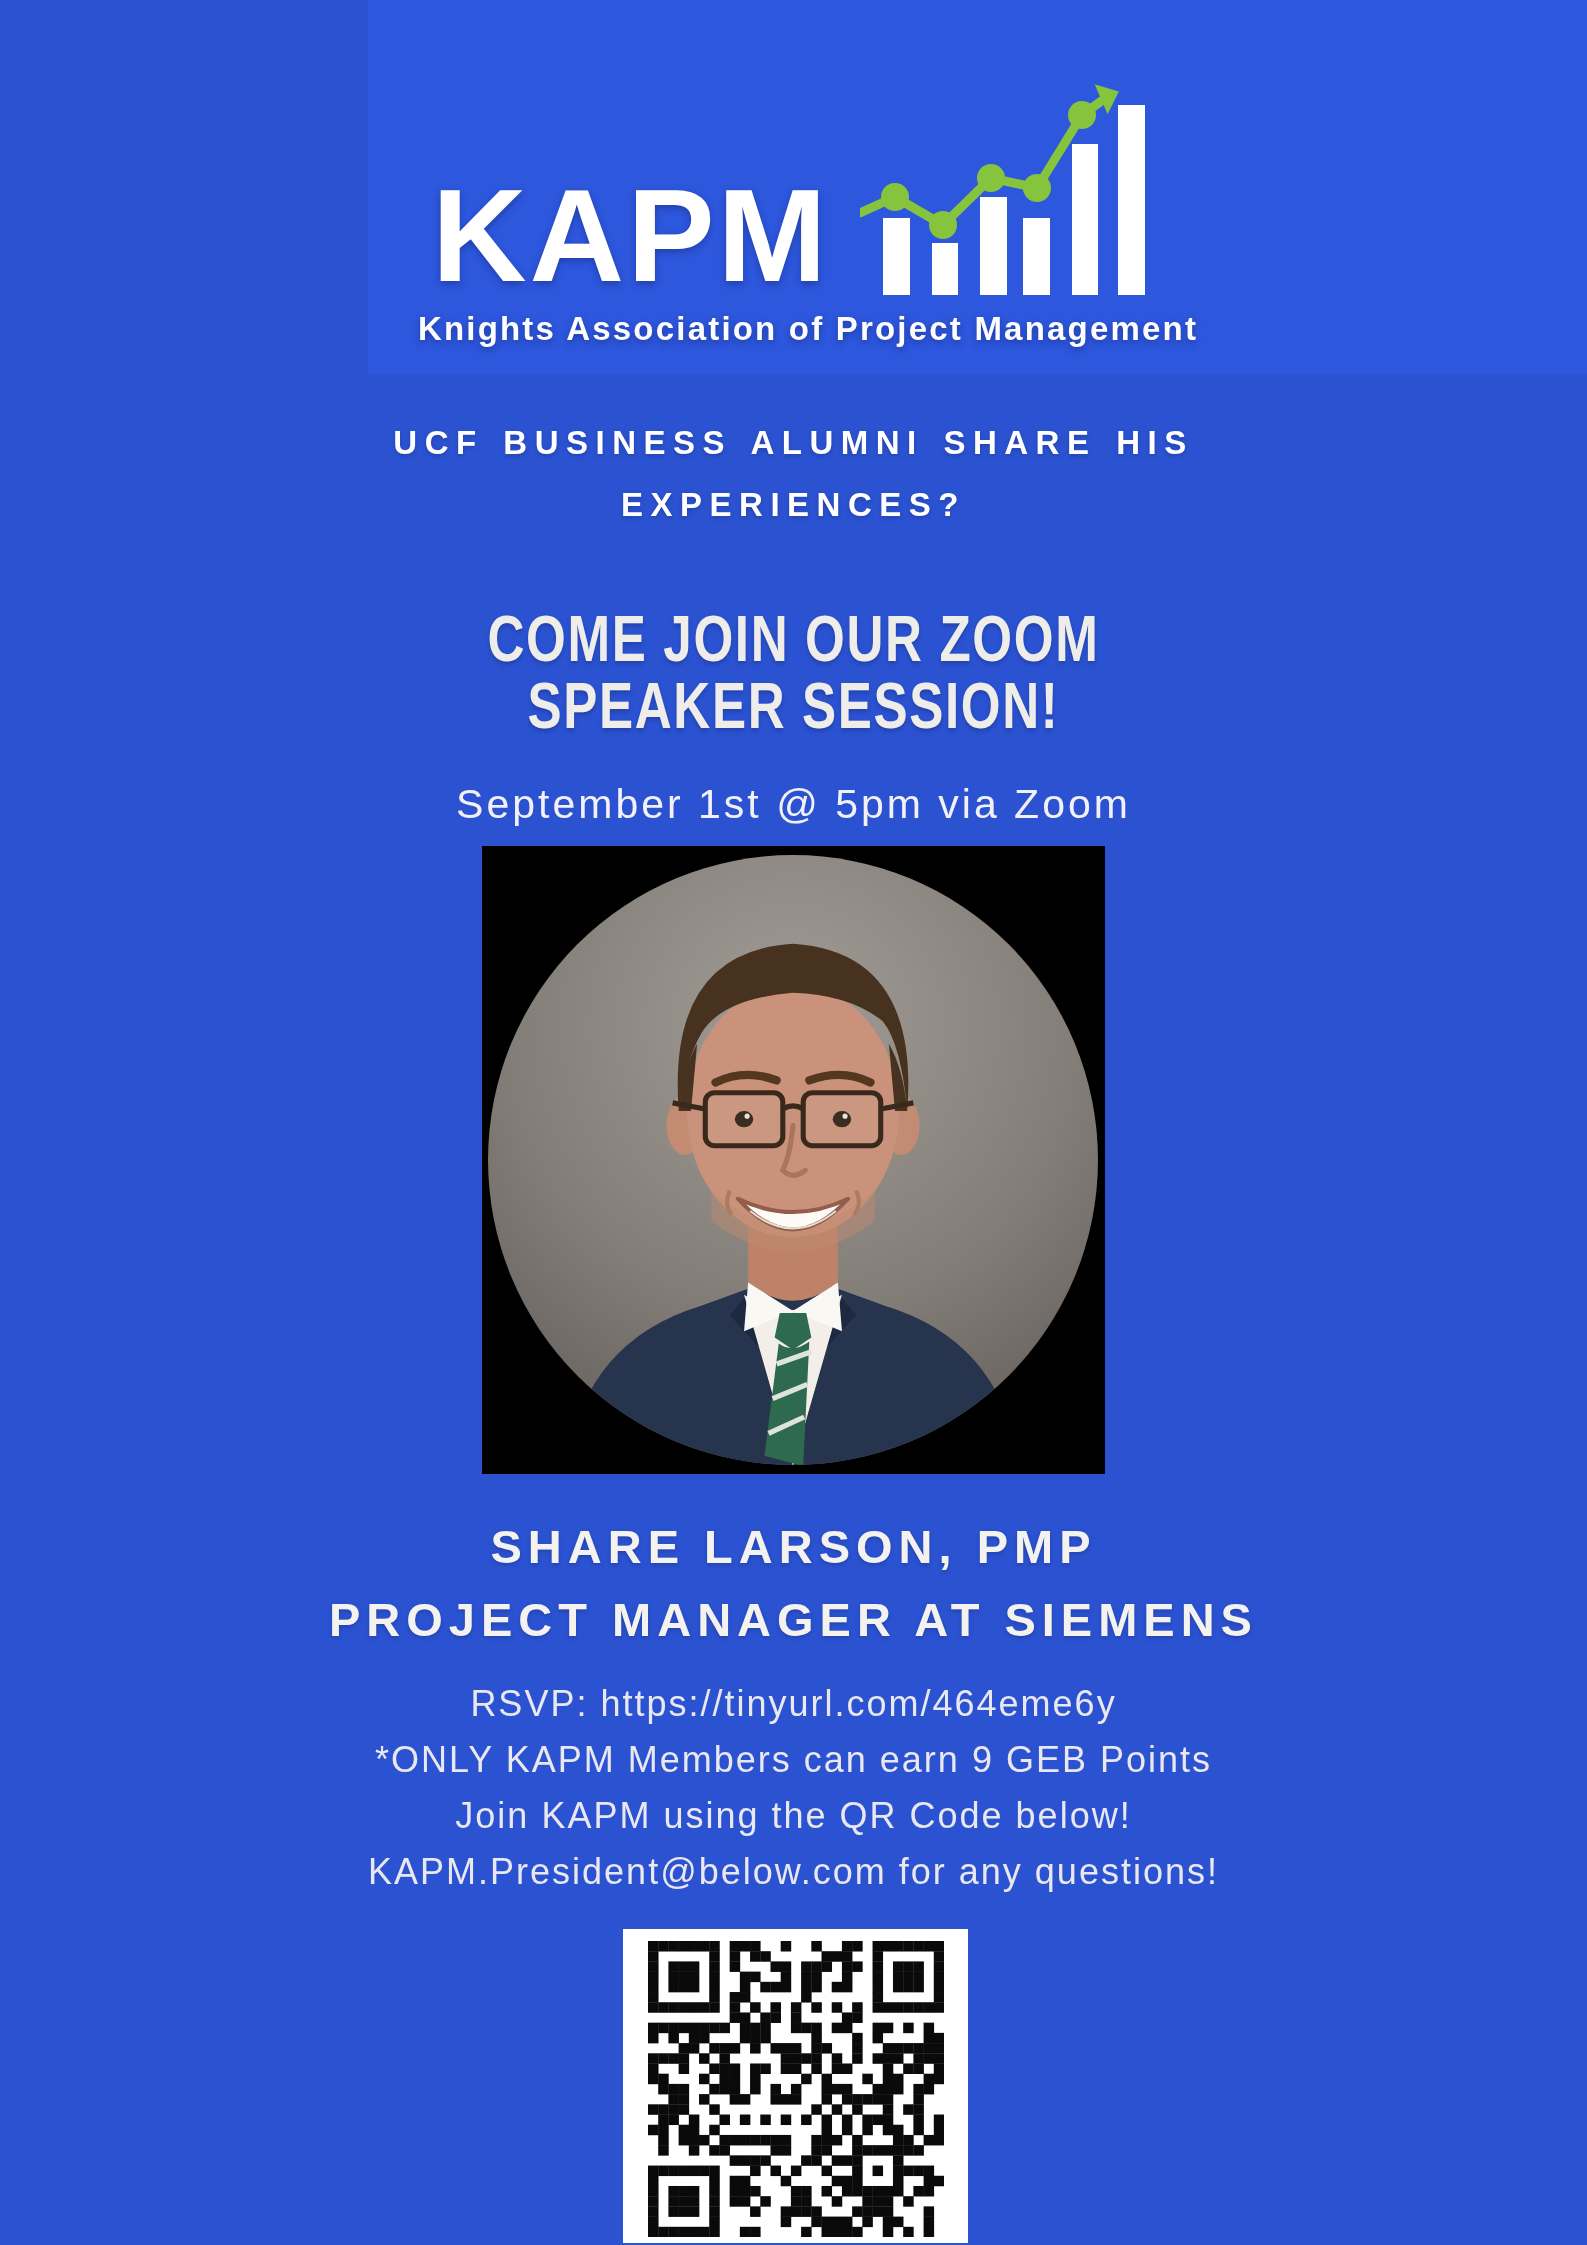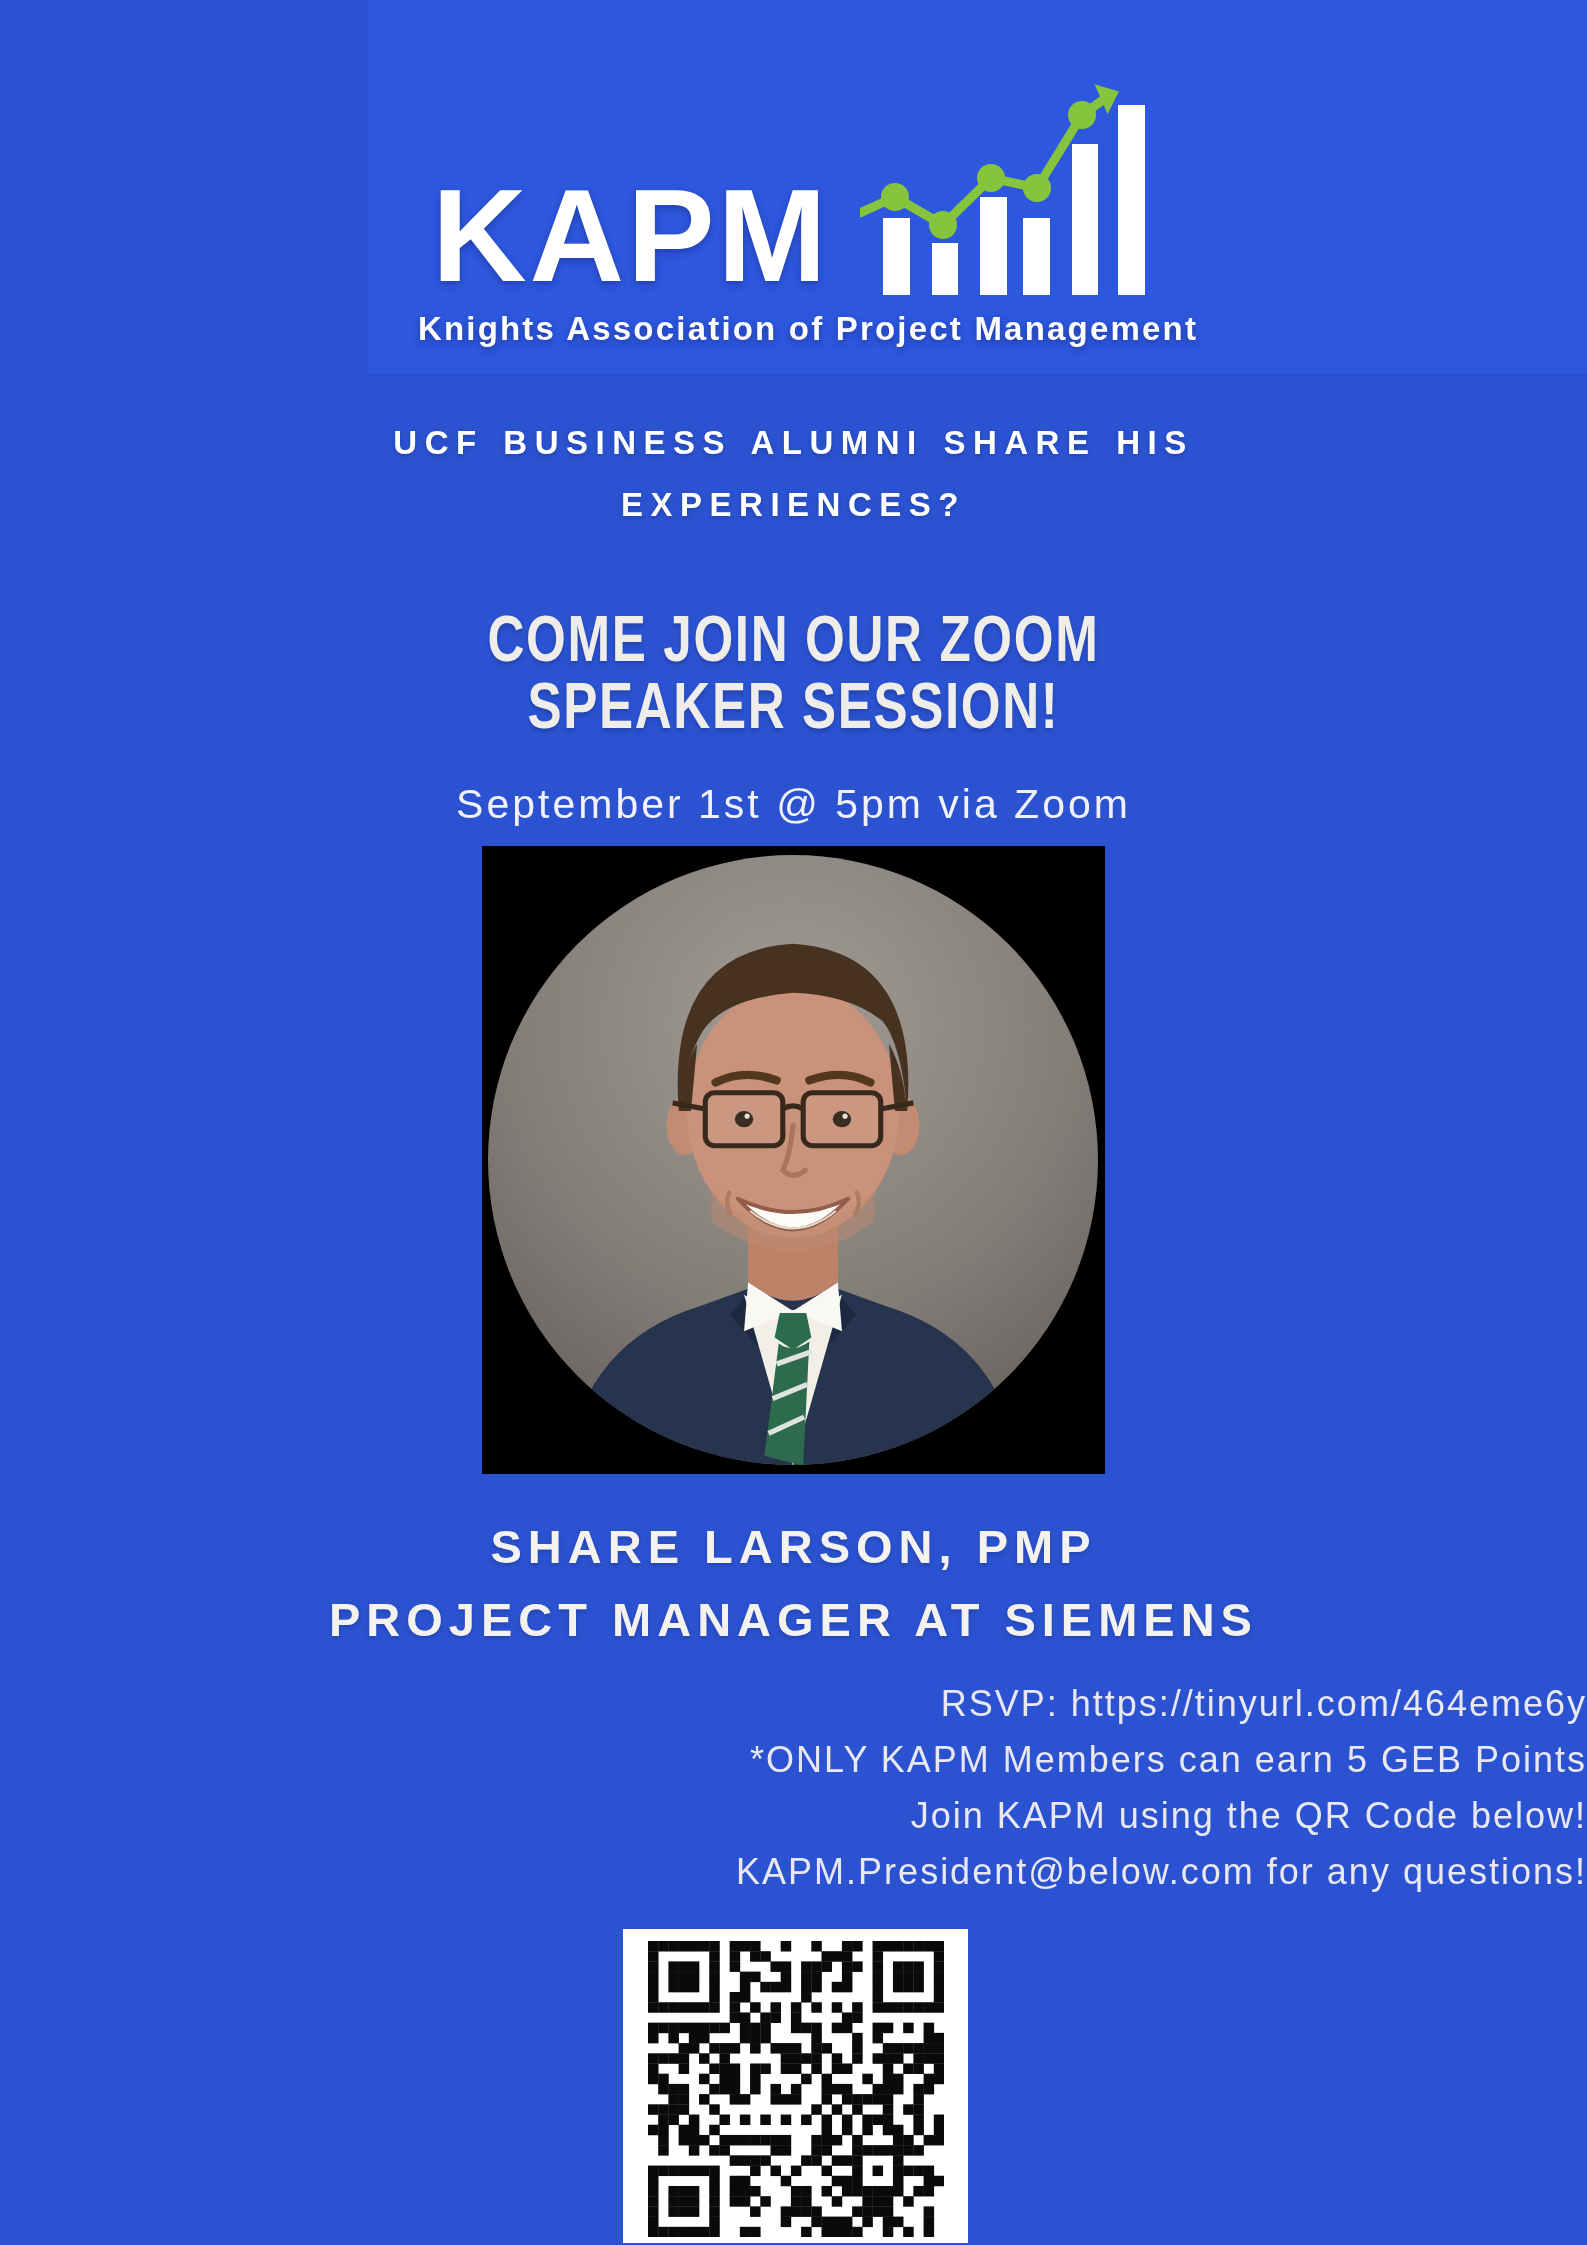--- a/index.html
+++ b/index.html
@@ -55,21 +55,21 @@
   .photo-frame{left:482px;top:846px;width:623px;height:628px;background:#000000;}
   .photo-frame svg{position:absolute;left:5px;top:8px;}
   
   .speaker{left:0;top:1510px;width:100%;text-align:center;color:#f4f2ef;}
   .speaker div{
     font-size:47px;font-weight:bold;
     letter-spacing:6px;line-height:73px;
     text-shadow:0 2px 4px rgba(20,35,110,.35);
   }
   
-  .details{left:0;top:1676px;width:100%;text-align:right;color:#e9e7f0;}
+  .details{left:0;top:1676px;width:100%;text-align:center;color:#e9e7f0;}
   .details div{
     font-size:36px;font-weight:400;
     letter-spacing:2px;line-height:56px;
   }
   
   .qr-box{left:623px;top:1929px;width:345px;height:314px;background:#ffffff;}
   .qr-box svg{position:absolute;left:25px;top:12px;}
 </style>
 </head>
 <body>
@@ -191,21 +191,21 @@
     </svg>
   </div>
 
   <div class="abs speaker">
     <div>SHARE LARSON, PMP</div>
     <div>PROJECT MANAGER AT SIEMENS</div>
   </div>
 
   <div class="abs details">
     <div>RSVP: https://tinyurl.com/464eme6y</div>
-    <div>*ONLY KAPM Members can earn 5 GEB Points</div>
+    <div>*ONLY KAPM Members can earn 9 GEB Points</div>
     <div>Join KAPM using the QR Code below!</div>
     <div>KAPM.President@below.com for any questions!</div>
   </div>
 
   <div class="abs qr-box">
     <svg id="qr-svg" width="296" height="296" viewBox="0 0 296 296" xmlns="http://www.w3.org/2000/svg" fill="#0a0a0a">
         <rect x="0.00" y="0.00" width="10.51" height="10.51"></rect>
         <rect x="10.21" y="0.00" width="10.51" height="10.51"></rect>
         <rect x="20.41" y="0.00" width="10.51" height="10.51"></rect>
         <rect x="30.62" y="0.00" width="10.51" height="10.51"></rect>

